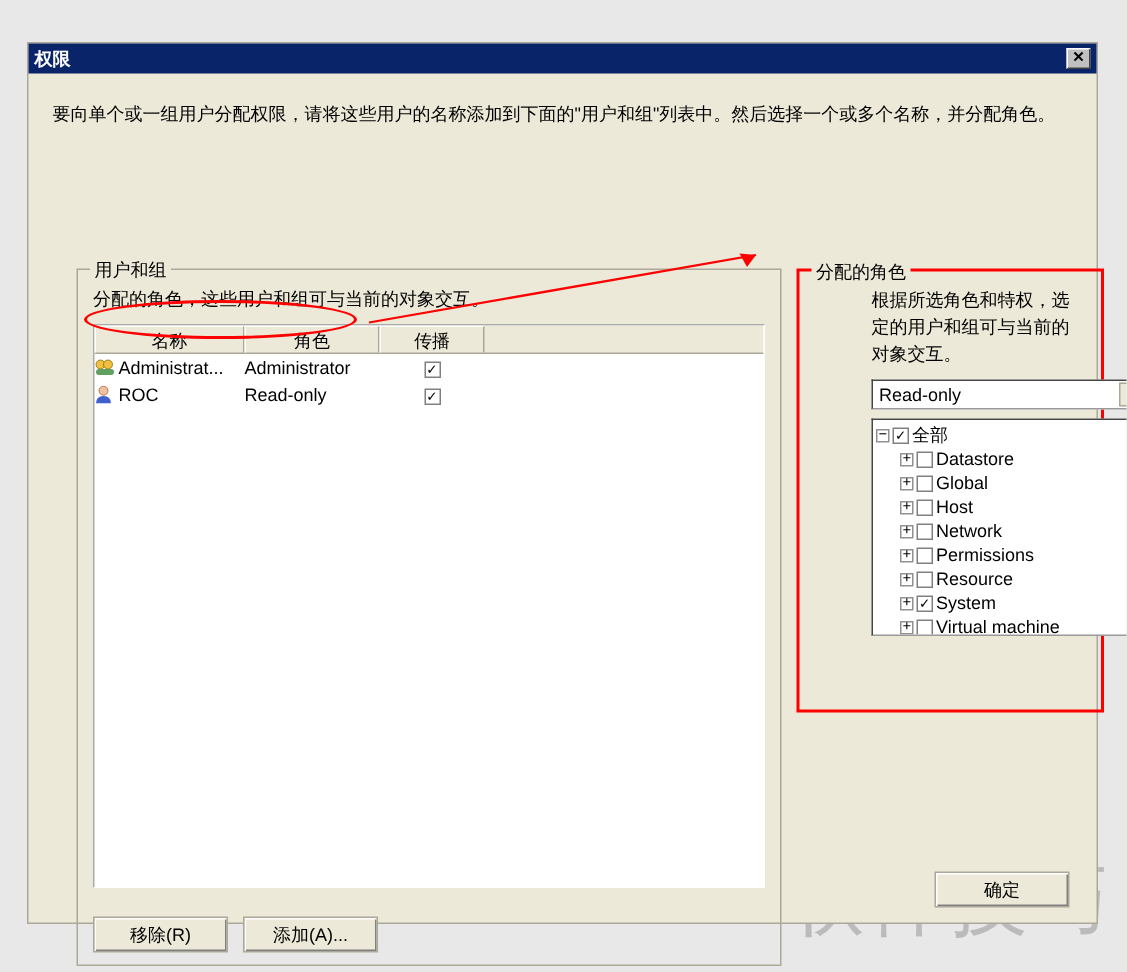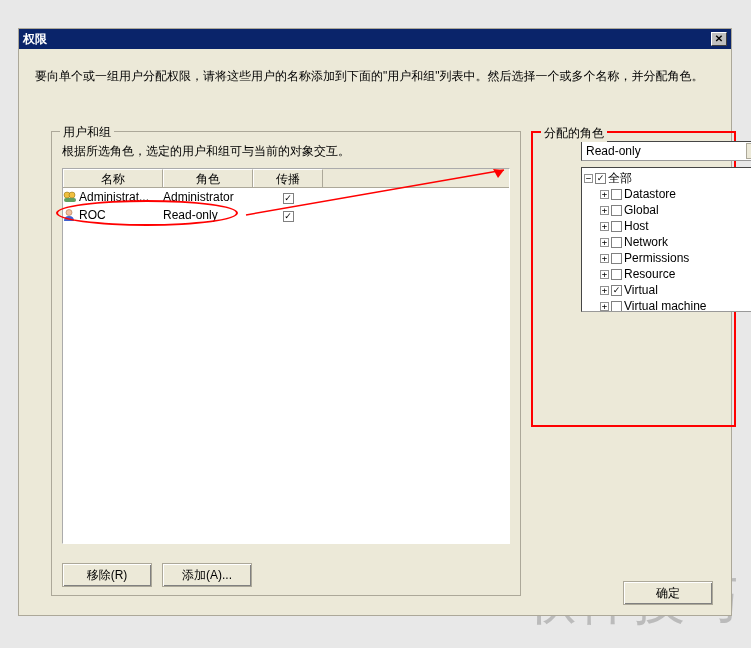--- a/index.html
+++ b/index.html
@@ -52,20 +52,21 @@
   padding: 12px 16px;
 }
 .intro {
   margin: 6px 0 14px 0;
   line-height: 1.6;
 }
 .groupbox {
   position: absolute;
   border: 1px solid #aca899;
   padding: 8px 10px 10px 10px;
+  margin-top: 48px;
 }
 .groupbox > .legend {
   position: absolute;
   top: -8px;
   left: 8px;
   background: #ece9d8;
   padding: 0 3px;
 }
 #gb-users {
   left: 32px;
@@ -229,21 +230,21 @@
     <span>权限</span>
     <div class="close-btn">✕</div>
   </div>
 
   <div class="content">
     <div class="intro">要向单个或一组用户分配权限，请将这些用户的名称添加到下面的"用户和组"列表中。然后选择一个或多个名称，并分配角色。</div>
   </div>
 
   <div id="gb-users" class="groupbox">
     <div class="legend">用户和组</div>
-    <div class="helptext">根据所选角色，选定的用户和组可与当前的对象交互。</div>
+    <div class="helptext">分配的角色，这些用户和组可与当前的对象交互。</div>
 
     <div class="tablebox">
       <div class="thead">
         <div class="th c1">名称</div>
         <div class="th c2">角色</div>
         <div class="th c3">传播</div>
       </div>
 
       <div class="trow">
         <div class="td c1">
@@ -278,20 +279,21 @@
     </div>
 
     <div class="btnrow">
       <button class="btn">移除(R)</button>
       <button class="btn">添加(A)...</button>
     </div>
   </div>
 
   <div id="gb-roles" class="groupbox">
     <div class="legend">分配的角色</div>
+    <div class="helptext">根据所选角色和特权，选定的用户和组可与当前的对象交互。</div>
 
     <div class="combo">
       <span>Read-only</span>
       <div class="arrow">▼</div>
     </div>
 
     <div class="tree">
       <div class="tree-row">
         <span class="expander">−</span>
         <span class="chk">✓</span>
@@ -324,21 +326,21 @@
             <span>Permissions</span>
           </div>
           <div class="tree-row child">
             <span class="expander">+</span>
             <span class="chk"></span>
             <span>Resource</span>
           </div>
           <div class="tree-row child">
             <span class="expander">+</span>
             <span class="chk">✓</span>
-            <span>Virtual</span>
+            <span>System</span>
           </div>
           <div class="tree-row child">
             <span class="expander">+</span>
             <span class="chk"></span>
             <span>Virtual machine</span>
           </div>
         </div>
     </div>
   </div>
 

